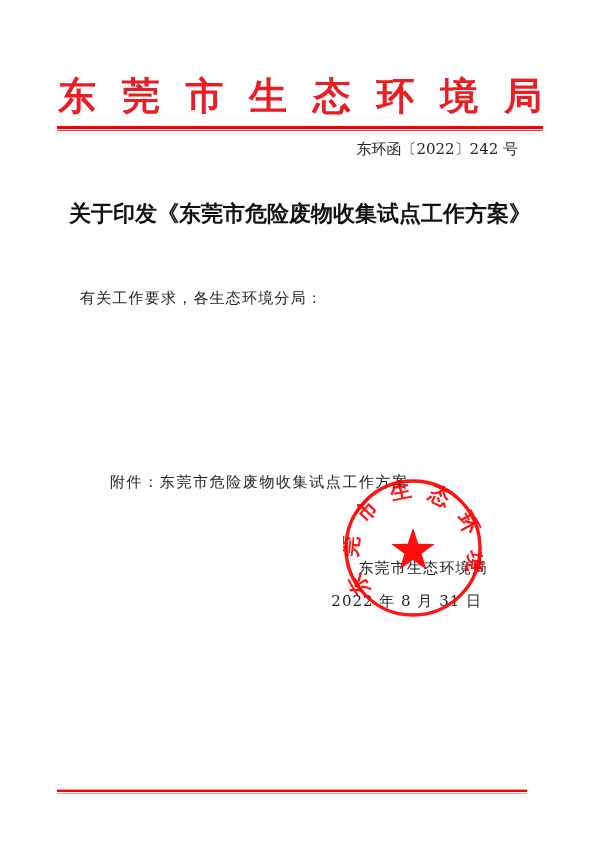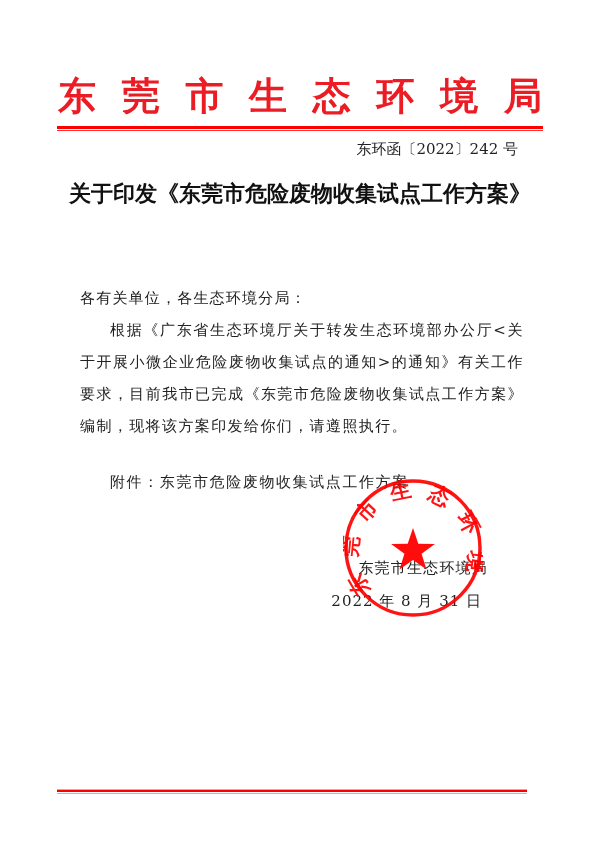--- a/index.html
+++ b/index.html
@@ -25,21 +25,21 @@
   .red-rule.bottom .thick { height: 2px; top: 1px; }
   .red-rule.bottom .thin { top: 0; height: 1px; background:#ff9a9a; }
   .red-rule.bottom .edge { position:absolute; left:0; top:4px; width:100%; height:1px; background:#ff9a9a; }
 
   .doc-number {
     position: absolute; right: 82px; top: 140px;
     font-size: 15px; color: #222; font-family: "DejaVu Serif", "Liberation Serif", serif;
   }
 
   .doc-title {
-    position: absolute; left: 60px; top: 176px; width: 480px;
+    position: absolute; left: 60px; top: 196px; width: 480px;
     text-align: center; font-size: 22px; font-weight: bold; color: #111;
     line-height: 34px; font-family: "DejaVu Serif", "Liberation Serif", serif;
   }
 
   .body-text {
     position: absolute; left: 80px; width: 444px; font-size: 15px; color: #222;
     line-height: 32px; font-family: "DejaVu Serif", "Liberation Serif", serif;
     letter-spacing: 1.2px;
   }
   .salutation { top: 282px; }
@@ -80,22 +80,21 @@
     <div class="thick"></div>
     <div class="thin"></div>
   </div>
 
   <div class="doc-number">东环函〔2022〕242 号</div>
 
   <div class="doc-title">
     <div>关于印发《东莞市危险废物收集试点工作方案》</div>
   </div>
 
-  <div class="body-text salutation">各有关单位，各生态环境分局：</div>
-  <div class="body-text para">根据《广东省生态环境厅关于转发生态环境部办公厅&lt;关于开展小微企业危险废物收集试点的通知&gt;的通知》有关工作要求，目前我市已完成《东莞市危险废物收集试点工作方案》编制，现将该方案印发给你们，请遵照执行。</div>
+  <div class="body-text salutation">有关工作要求，各生态环境分局：</div>
 
   <div class="body-text attachment">附件：东莞市危险废物收集试点工作方案</div>
 
   <div class="signature">东莞市生态环境局</div>
   <div class="date">2022 年 8 月 31 日</div>
 
   <svg class="seal" viewBox="0 0 140 140" xmlns="http://www.w3.org/2000/svg">
     <defs>
       <path id="sealArc" d="M 28 112 A 56 56 0 1 1 112 112" fill="none"></path>
     </defs>

